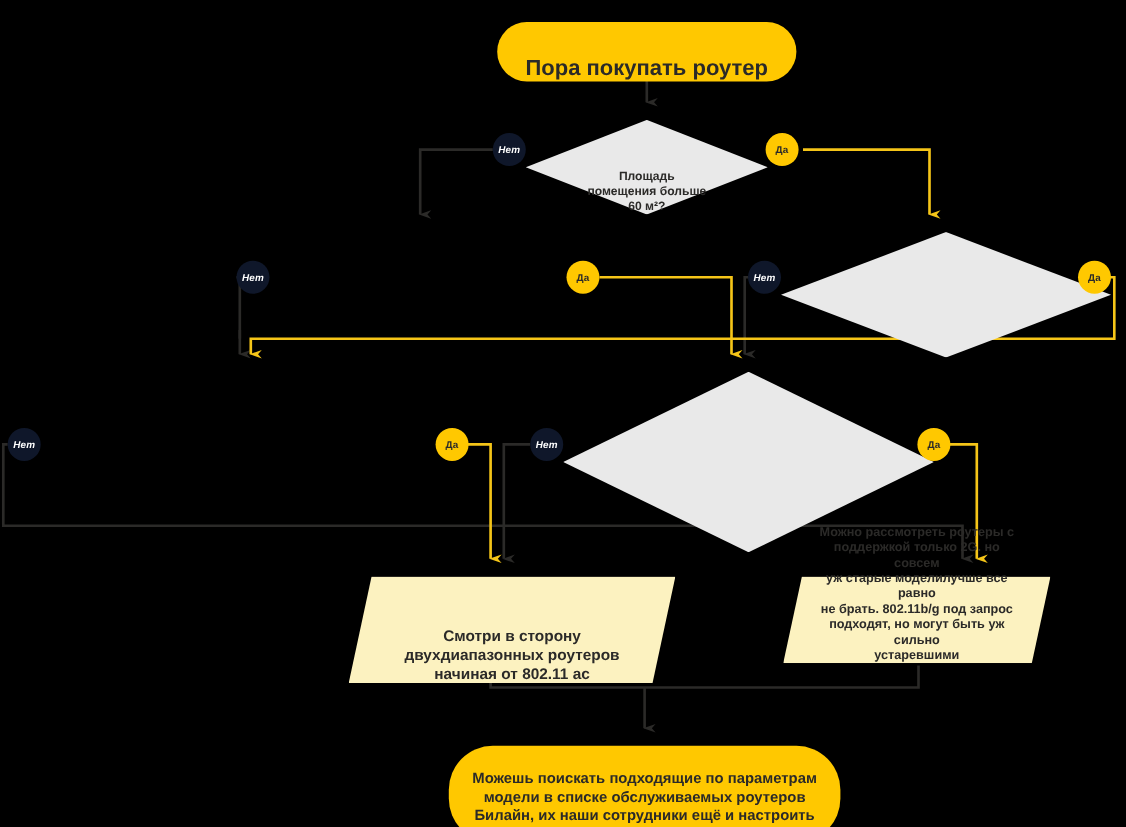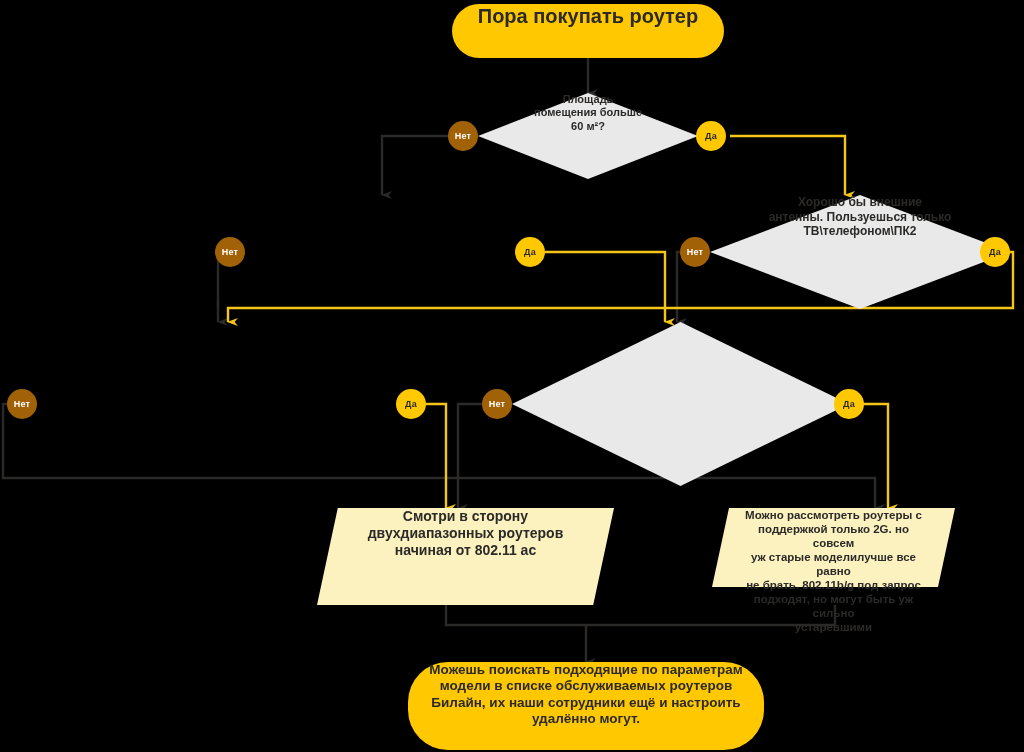--- a/index.html
+++ b/index.html
@@ -2,22 +2,22 @@
 <html><head>
 <meta charset="utf-8">
 <style>
   html,body{margin:0;padding:0;background:#000;}
   body{width:1024px;height:752px;overflow:hidden;
        font-family:"Liberation Sans","DejaVu Sans",sans-serif;}
   #stage{position:relative;width:1024px;height:752px;background:#000;}
   svg#wires{position:absolute;left:0;top:0;width:1024px;height:752px;}
 
   .node{position:absolute;box-sizing:border-box;display:flex;
-        align-items:flex-start;justify-content:center;text-align:center;
-        color:#2b2a28;font-weight:bold;line-height:1.22;}
+        align-items:flex-end;justify-content:center;text-align:center;
+        color:#2b2a28;font-weight:bold;line-height:1.22;margin-top:16px;}
 
   
   .pill{background:#FFC800;border-radius:40px;}
   .pill .txt{padding:0 18px;}
 
   
   .diamond{background:transparent;}
   .diamond .shape{position:absolute;left:0;top:0;width:100%;height:100%;
       background:#E9E9E9;
       -webkit-clip-path:polygon(50% 0,100% 50%,50% 100%,0 50%);
@@ -29,21 +29,21 @@
   .para .shape{position:absolute;left:0;top:0;width:100%;height:100%;
       background:#FCF2C0;
       -webkit-clip-path:polygon(7% 0,100% 0,93% 100%,0 100%);
       clip-path:polygon(7% 0,100% 0,93% 100%,0 100%);}
   .para .txt{position:relative;z-index:2;padding:0 26px;}
 
   
   .badge{position:absolute;border-radius:50%;display:flex;align-items:center;
          justify-content:center;font-weight:bold;z-index:5;
          width:30px;height:30px;font-size:9px;letter-spacing:.2px;}
-  .badge.no{background:#a16207;color:#fff;}
+  .badge.no{background:#0f172a;color:#fff;font-style:italic;}
   .badge.yes{background:#FFC800;color:#2b2a28;}
 
   .t-start{font-size:20px;}
   .t-d1{font-size:11px;}
   .t-d2{font-size:12px;}
   .t-d3{font-size:12px;}
   .t-big{font-size:14px;}
   .t-small{font-size:11.5px;}
   .t-end{font-size:13.5px;}
 </style>
@@ -109,21 +109,20 @@
 
   <div class="badge no" style="left:215px;top:237px;">
     <span>Нет</span>
   </div>
   <div class="badge yes" style="left:515px;top:237px;">
     <span>Да</span>
   </div>
 
   <div class="node diamond t-d2" style="left:710px;top:195px;width:300px;height:114px;">
     <span class="shape"></span>
-    <span class="txt">Хорошо бы внешние<br>антенны. Пользуешься только<br>ТВ\телефоном\ПК2</span>
   </div>
   <div class="badge no" style="left:680px;top:237px;">
     <span>Нет</span>
   </div>
   <div class="badge yes" style="left:980px;top:237px;">
     <span>Да</span>
   </div>
 
   <div class="badge no" style="left:7px;top:389px;">
     <span>Нет</span>

